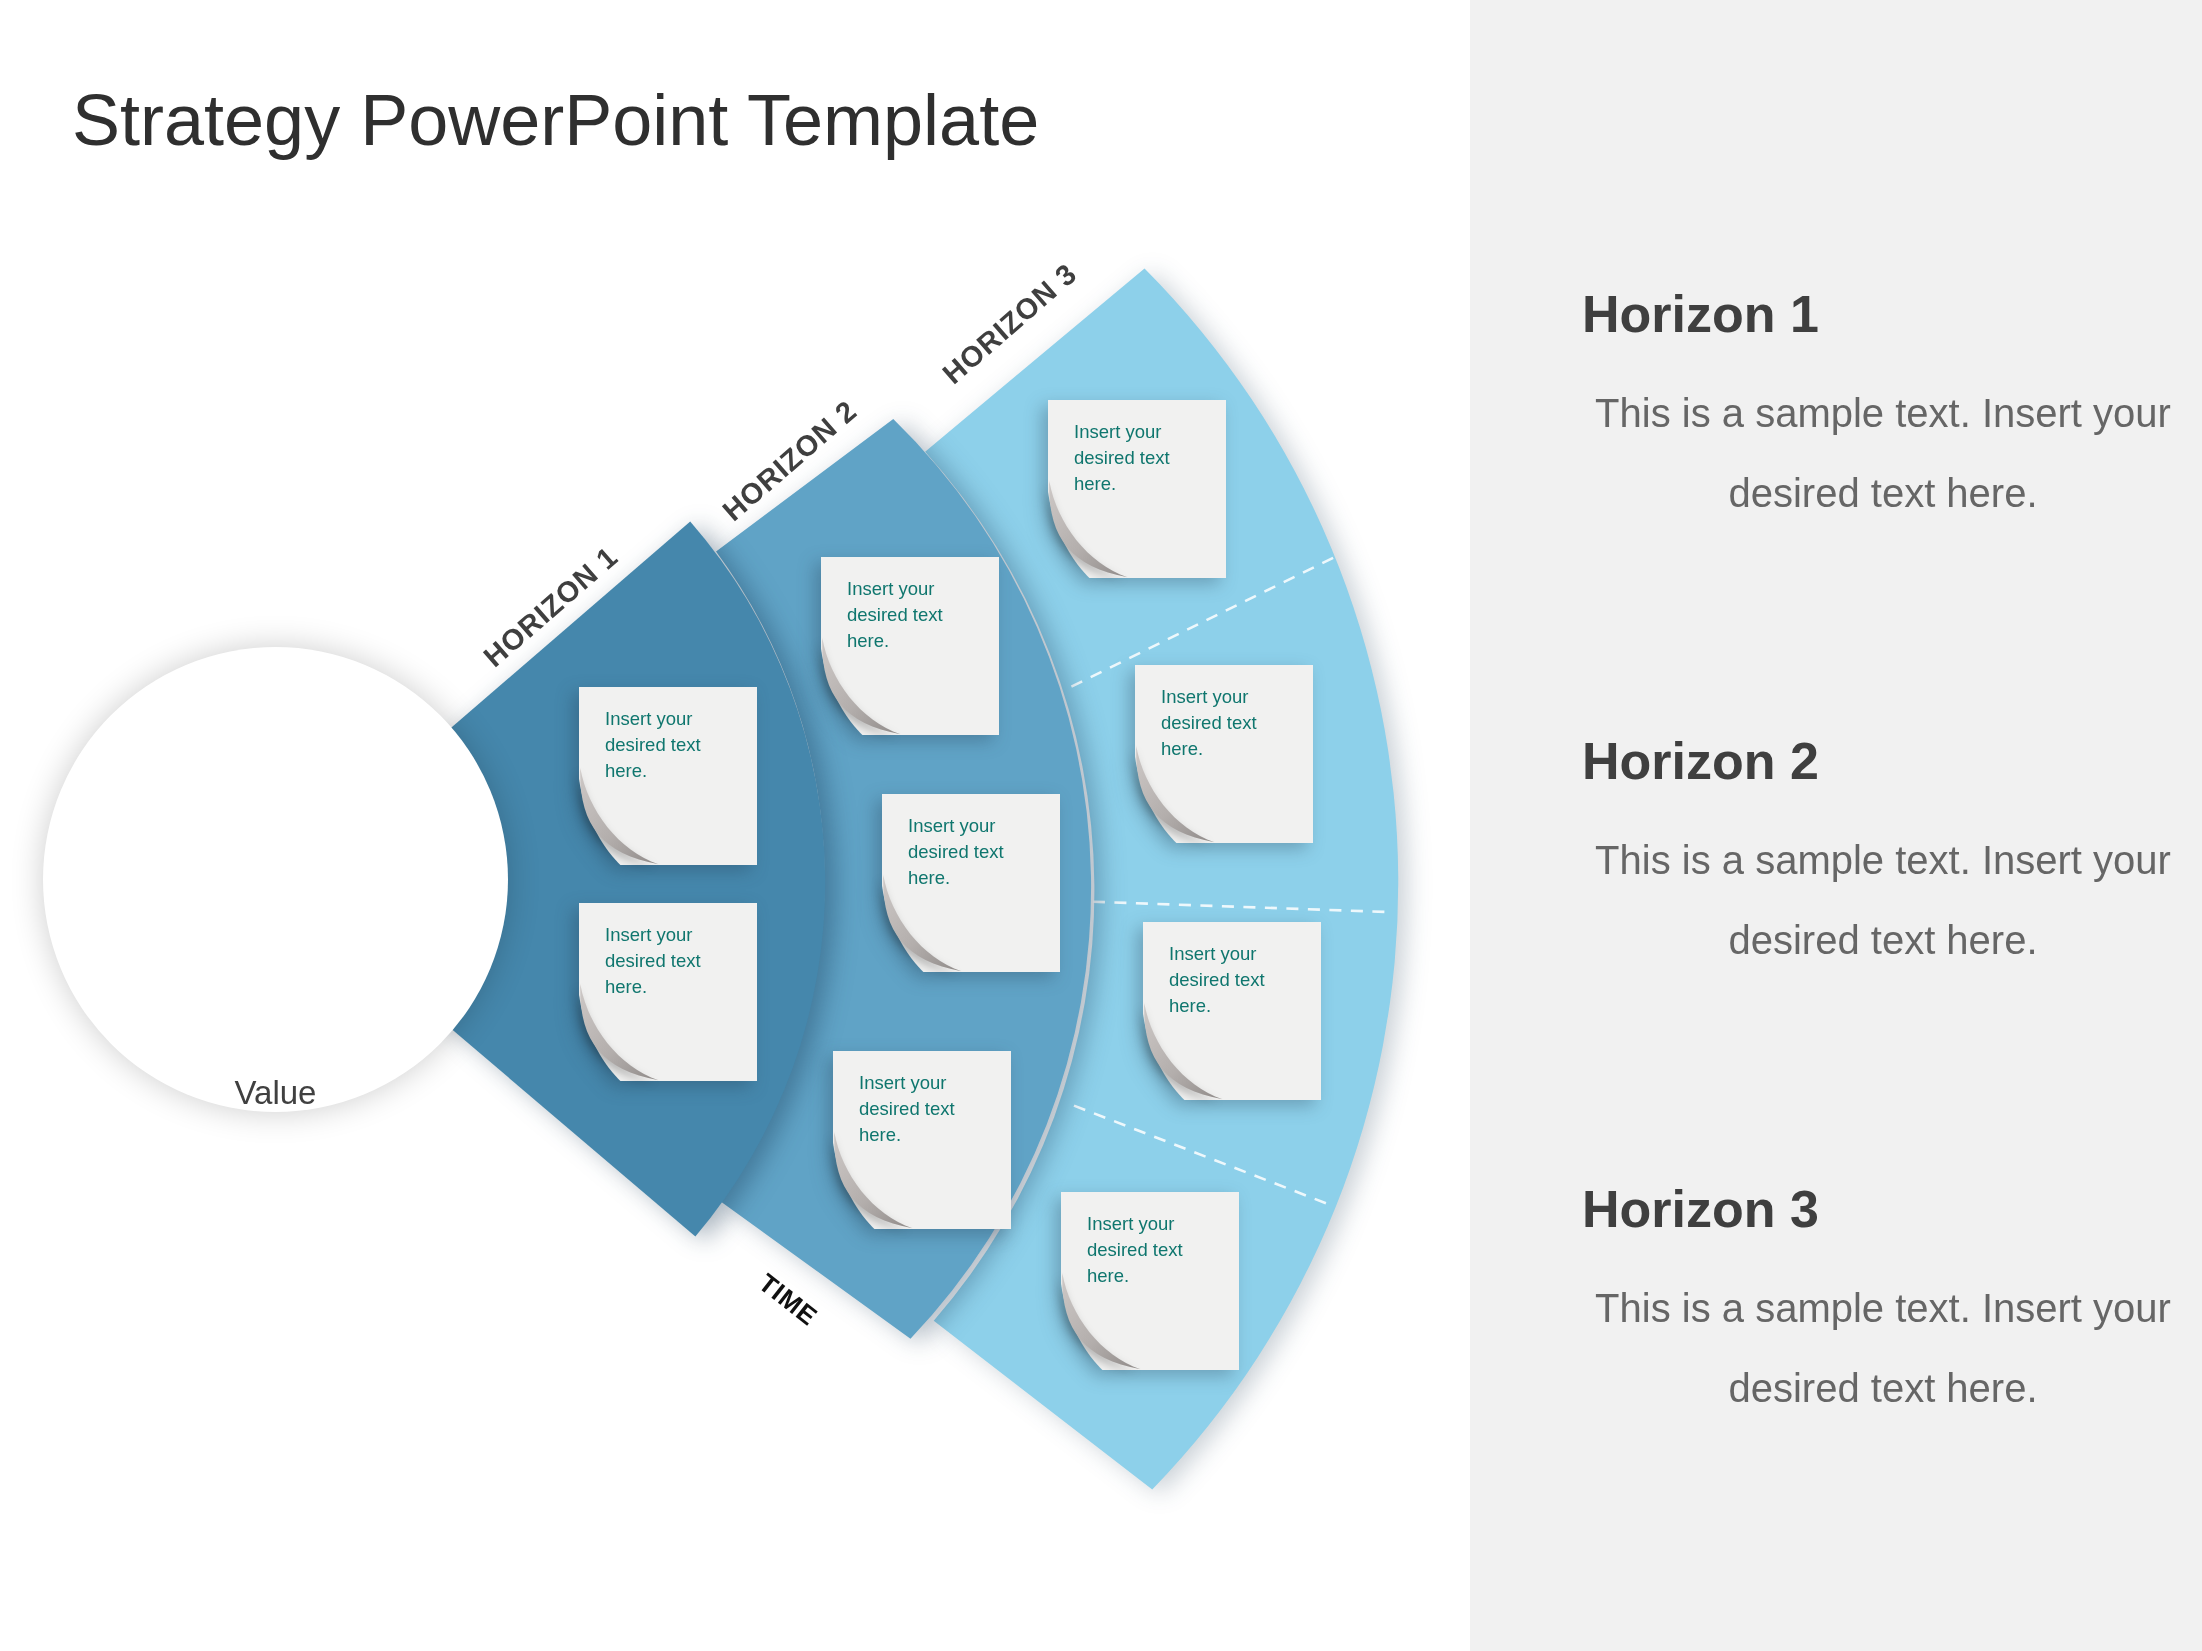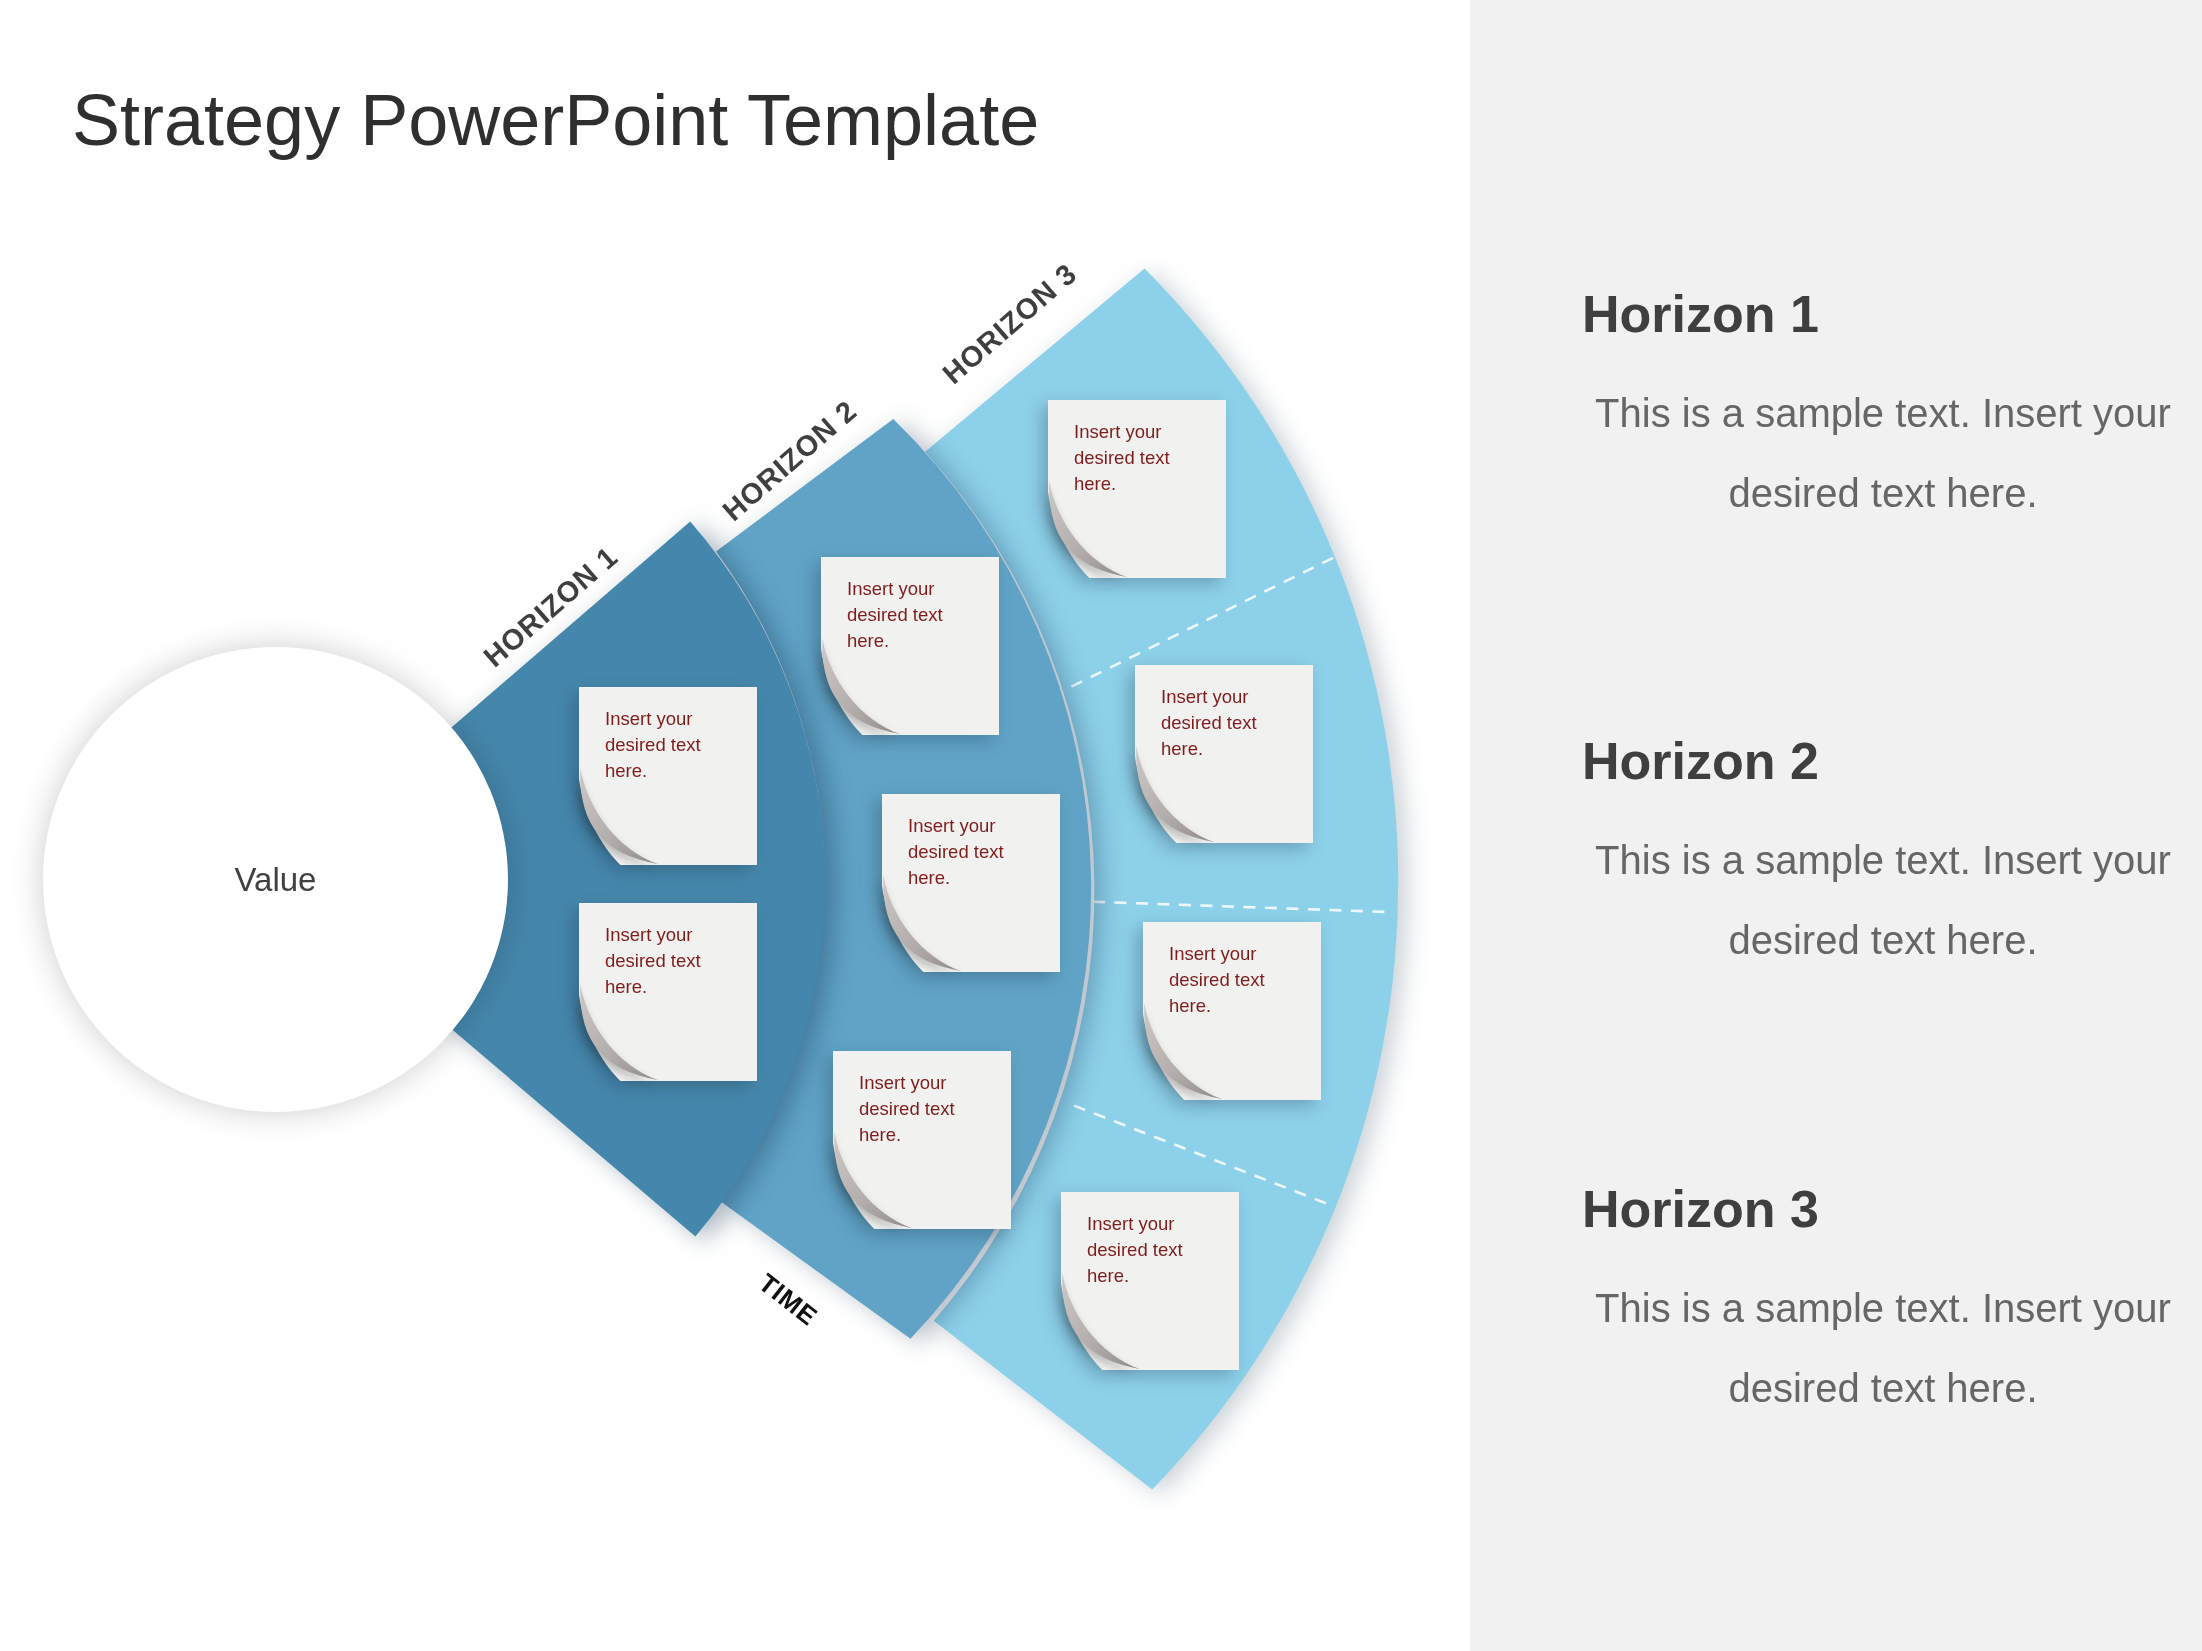--- a/index.html
+++ b/index.html
@@ -34,36 +34,36 @@
   .time-label{
     position:absolute;left:788px;top:1300px;
     transform:translate(-50%,-50%) rotate(38deg);
     font-size:26px;font-weight:bold;color:#101010;letter-spacing:0.9px;white-space:nowrap;
   }
 
   
   .value-circle{
     position:absolute;left:43px;top:647px;width:465px;height:465px;border-radius:50%;
     background:#ffffff;box-shadow:0 0 33px rgba(0,0,0,.20);
-    display:flex;align-items:center;justify-content:center;
+    display:flex;align-items:flex-end;justify-content:center;
   }
   .value-label{font-size:33px;color:#404040;}
 
   
   .note{
     position:absolute;width:178px;height:178px;
     filter:drop-shadow(-5.2px 6.9px 8.6px rgba(30,50,70,.30));
   }
   .note-paper{
     position:absolute;inset:0;background:#f1f1f0;
     clip-path:path('M0 0 H207 V207 H92 C 44 196, 8 148, 0 92 Z');
   }
   .note-text{
     position:absolute;left:26px;top:19px;width:114px;
-    font-size:18.5px;line-height:26px;color:#7f1d1d;
+    font-size:18.5px;line-height:26px;color:#0f766e;
   }
   .note-curl{
     position:absolute;left:-2.6px;bottom:-3.4px;width:86px;height:102px;
     filter:drop-shadow(-2.6px 3.4px 4.3px rgba(0,0,0,.28));
   }
 
   
   .sidebar{
     position:absolute;left:1470px;top:0;width:733px;height:1652px;background:#f1f1f1;
   }

